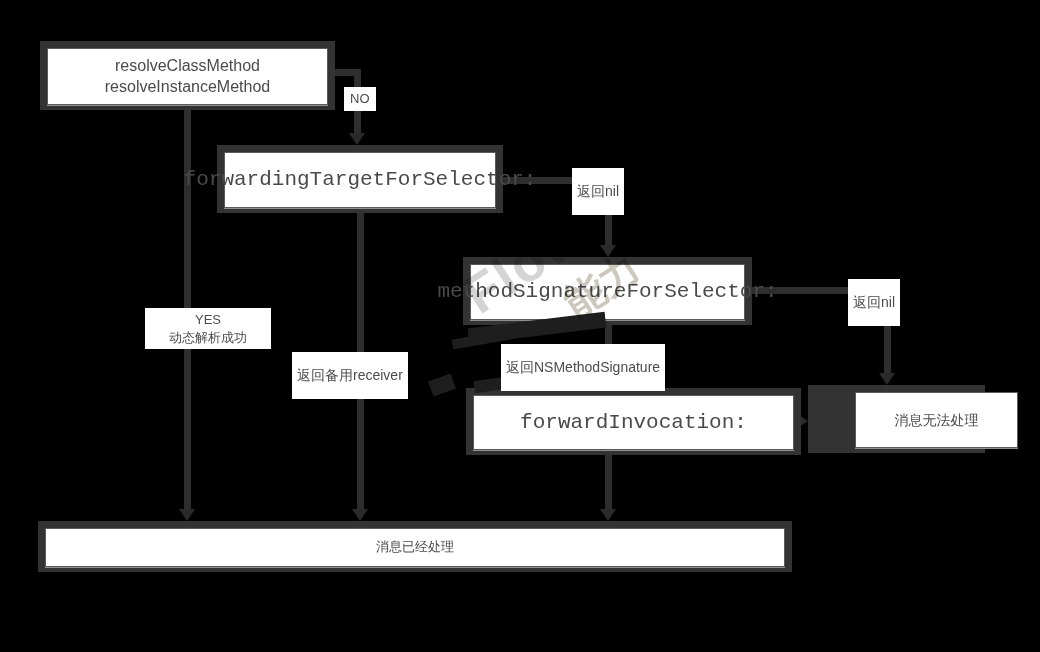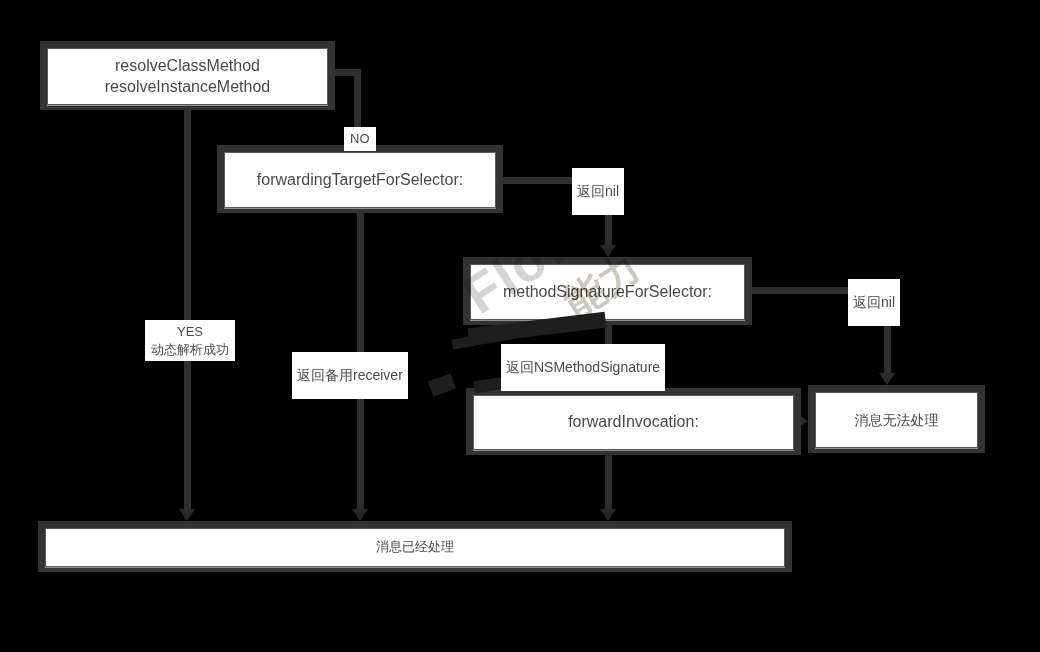--- a/index.html
+++ b/index.html
@@ -7,34 +7,34 @@
     position:relative;width:1040px;height:652px;background:#000;overflow:hidden;
     font-family:"Liberation Sans","DejaVu Sans",sans-serif;
   }
   
   .node{position:absolute;background:#333333;padding:7px 7px 5px 7px;box-sizing:border-box;z-index:3;}
   .node-inner{
     width:100%;height:100%;background:#ffffff;border:1px solid #5a5a5a;box-sizing:border-box;
     display:flex;flex-direction:column;align-items:center;justify-content:center;
     color:#4a4a4a;text-align:center;line-height:1.3;box-shadow:0 1px 0 #8f8f8f;
   }
-  .fs16{font-size:16px;} .fs17{font-size:16px;} .fs14{font-size:14px;} .fs13{font-size:13px;}
+  .fs16{font-size:16px;} .fs17{font-size:21px;font-family:Liberation Mono, monospace;} .fs14{font-size:14px;margin-left:40px;} .fs13{font-size:13px;}
   
   .edge{position:absolute;background:#2e2e2e;z-index:1;}
   
   .arrow-down{position:absolute;width:0;height:0;border-left:8px solid transparent;
     border-right:8px solid transparent;border-top:12px solid #2a2a2a;z-index:2;}
   .arrow-right{position:absolute;width:0;height:0;border-top:8px solid transparent;
     border-bottom:8px solid transparent;border-left:12px solid #2a2a2a;z-index:2;}
   
   .elabel{
     position:absolute;background:#ffffff;color:#4c4c4c;font-size:14px;
     padding:14px 5px;text-align:center;line-height:1.35;z-index:5;white-space:nowrap;
   }
-  .elabel.small{font-size:13px;margin-top:40px;}
+  .elabel.small{font-size:13px;}
   
   .wm{position:absolute;z-index:6;pointer-events:none;white-space:nowrap;
     mix-blend-mode:multiply;font-weight:bold;transform:rotate(-33deg);}
   .wm-latin{left:408px;top:248px;font-size:54px;color:#b7b7b7;opacity:.6;letter-spacing:2px;}
   .wm-cjk{left:562px;top:258px;font-size:40px;color:#9a917e;opacity:.5;}
   .blob{position:absolute;background:#1e1e1e;z-index:4;pointer-events:none;}
 </style>
 </head>
 <body>
 
@@ -88,21 +88,21 @@
   <div class="node" style="left:808px;top:385px;width:177px;height:68px">
     <div class="node-inner fs14">消息无法处理</div>
   </div>
 
   <div class="node" style="left:38px;top:521px;width:754px;height:51px">
     <div class="node-inner fs13">消息已经处理</div>
   </div>
 
   <div class="elabel small" style="left:344px;top:87px;padding:3px 6px">NO</div>
 
-  <div class="elabel small" style="left:145px;top:280px;width:86px;padding:3px 2px">
+  <div class="elabel small" style="left:145px;top:308px;width:86px;padding:3px 20px">
     <div>YES</div>
     <div>动态解析成功</div>
   </div>
 
   <div class="elabel" style="left:572px;top:168px">返回nil</div>
 
   <div class="elabel" style="left:292px;top:352px">返回备用receiver</div>
 
   <div class="elabel" style="left:501px;top:344px">返回NSMethodSignature</div>
 

